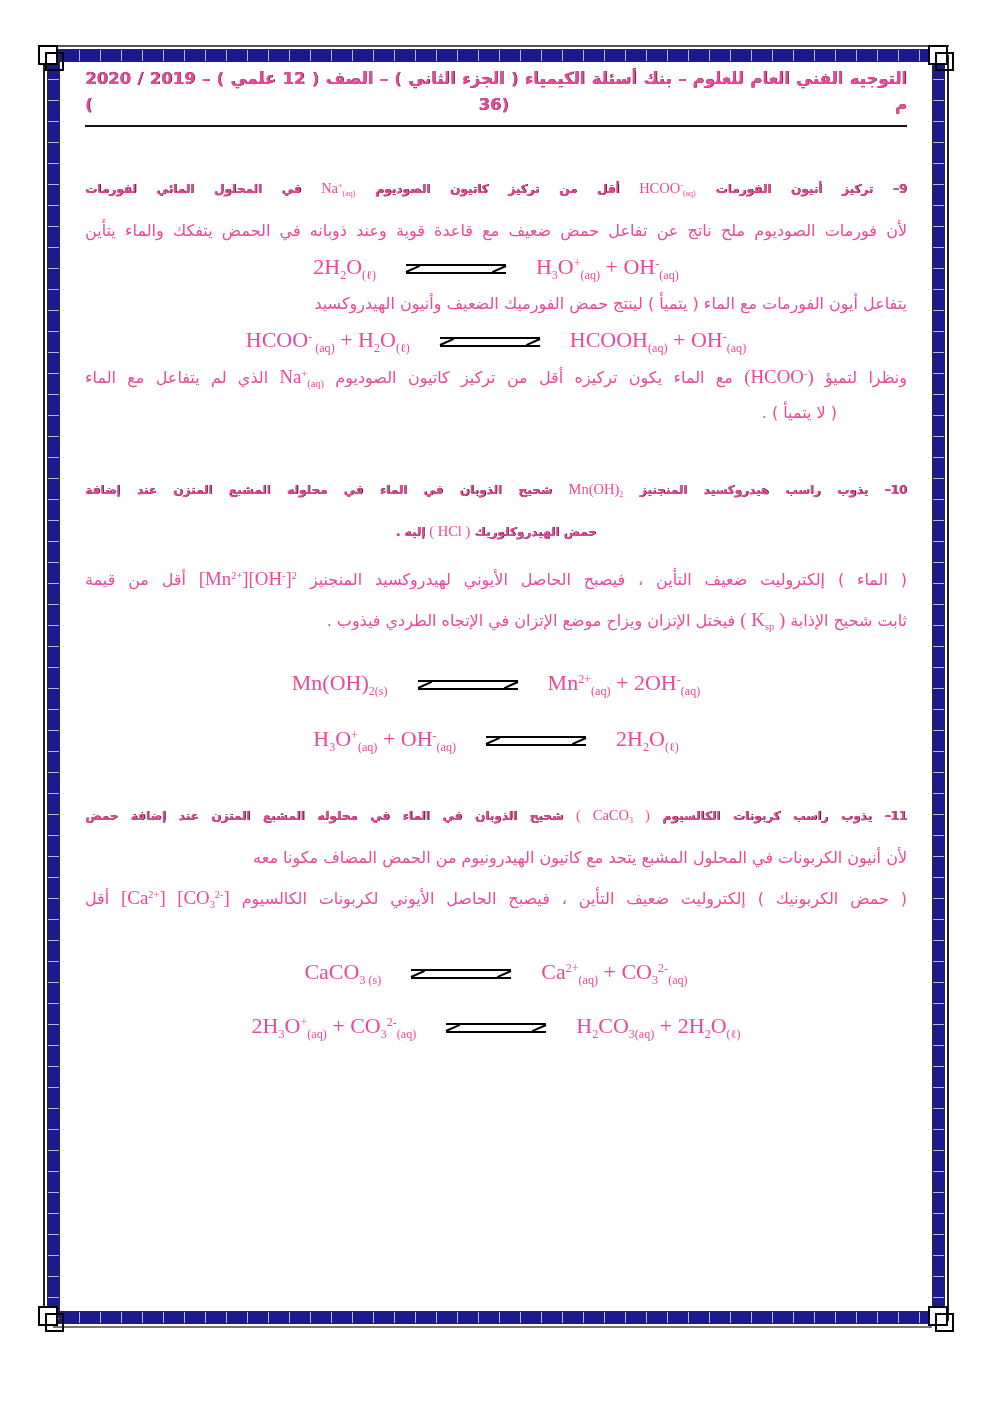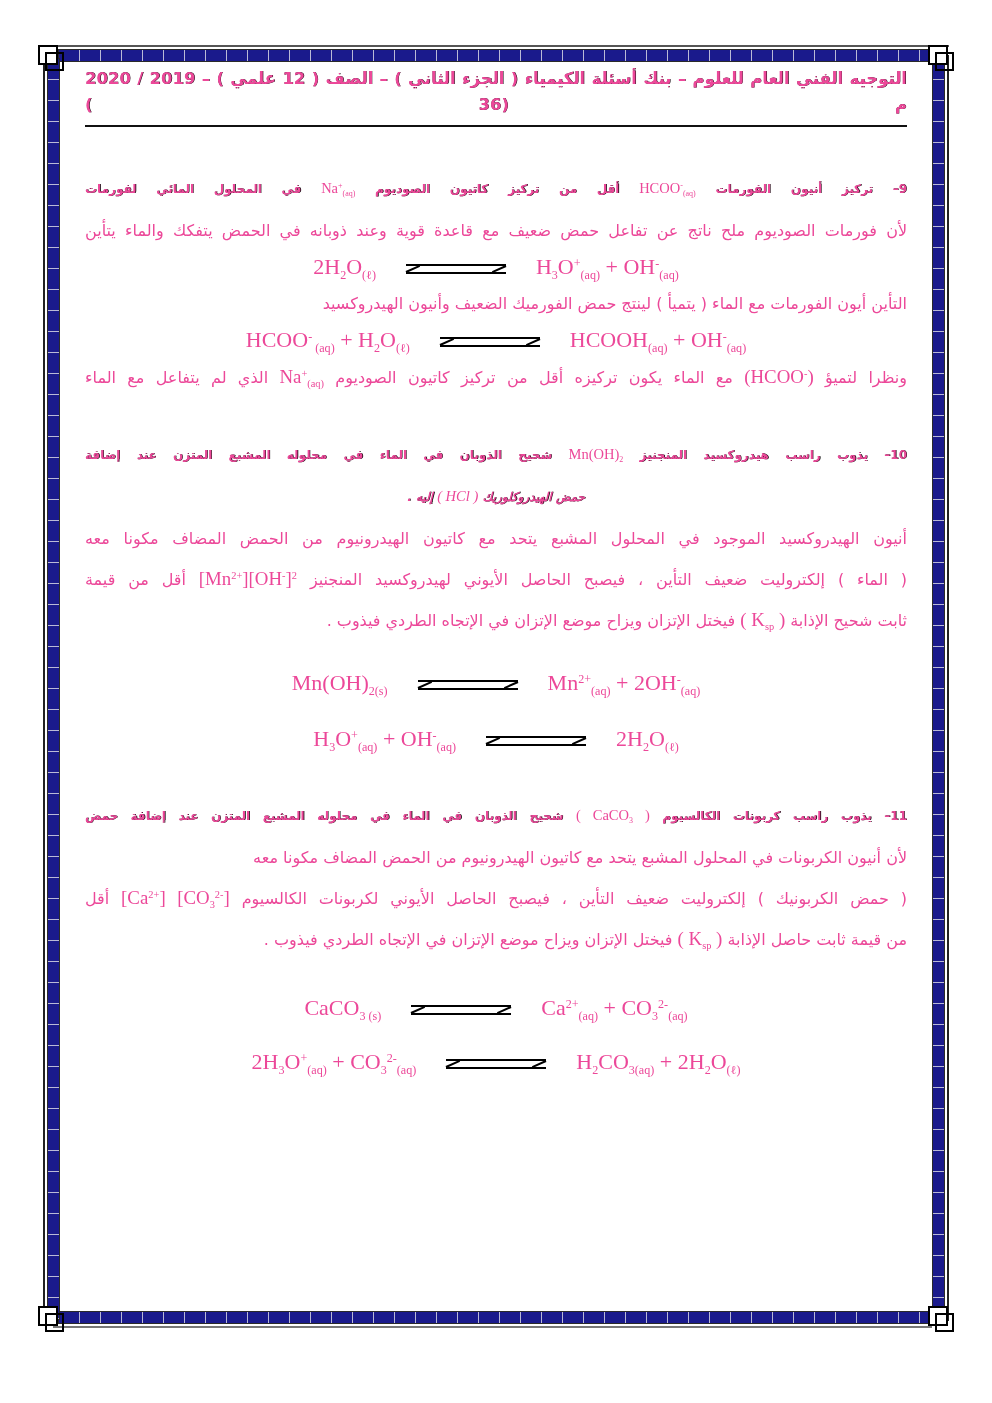--- a/index.html
+++ b/index.html
@@ -23,21 +23,21 @@
   .c-bl{left:38px;top:1306px;} .c-br{left:928px;top:1306px;}
   
   .content{position:absolute;left:85px;top:66px;width:822px;direction:rtl;z-index:3;}
   .hdr{font-size:16.5px;font-weight:bold;line-height:26px;padding-bottom:7px;margin-bottom:44px;
        border-bottom:2px solid #111;text-align:justify;text-align-last:justify;
        text-shadow:0.4px 0 0 #000;}
   .t{font-size:12px;font-weight:bold;line-height:34px;margin-bottom:7px;
      text-shadow:0.6px 0 0 #000;white-space:nowrap;}
   .x{font-size:16px;line-height:35px;white-space:nowrap;}
   .tj{text-align:justify;text-align-last:justify;white-space:normal;}
-  .tc{text-align:center;font-style:italic;}
+  .tc{text-align:center;}
   .tr-ind{text-align:right;padding-left:0;}
   .ind-sm{padding-right:28px;}
   .ind-md{padding-right:70px;}
   .tall{line-height:45px;}
   .eq{direction:ltr;text-align:center;font-size:22px;line-height:38px;
       font-family:"Liberation Serif","DejaVu Serif",serif;}
   
   .fm{direction:ltr;unicode-bidi:isolate;font-family:"Liberation Serif","DejaVu Serif",serif;
       text-shadow:none;font-weight:normal;}
   .t .fm{font-size:121%;} .x .fm{font-size:118%;}
@@ -74,37 +74,36 @@
   <div class="corner c-bl"></div>
   <div class="corner c-br"></div>
 
   <div class="content">
     <div class="hdr"><span class="ar">التوجيه الفني العام للعلوم – بنك أسئلة الكيمياء ( الجزء الثاني ) – الصف ( 12 علمي ) – 2019  /  2020 م (36 )</span></div>
 
     <section>
       <div class="t tj"><span class="ar">9– تركيز أنيون الفورمات  </span><span class="fm"><span>HCOO</span><sup>-</sup><sub>(aq)</sub></span><span class="ar">  أقل من تركيز كاتيون الصوديوم </span><span class="fm"><span>Na</span><sup>+</sup><sub>(aq)</sub></span><span class="ar"> في المحلول المائي لفورمات</span></div>
       <div class="x tj"><span class="ar">لأن فورمات الصوديوم ملح ناتج عن تفاعل حمض ضعيف مع قاعدة قوية وعند ذوبانه في الحمض يتفكك والماء يتأين</span></div>
       <div class="eq"><span class="fm"><span>2H</span><sub>2</sub><span>O</span><sub>(ℓ)</sub></span><span class="arw arw-eq"><i class="tipr"></i><i class="tipl"></i></span><span class="fm"><span>H</span><sub>3</sub><span>O</span><sup>+</sup><sub>(aq)</sub><span> + OH</span><sup>-</sup><sub>(aq)</sub></span></div>
-      <div class="x"><span class="ar">التأين أيون الفورمات مع الماء ( يتميأ ) لينتج حمض الفورميك الضعيف وأنيون الهيدروكسيد</span></div>
+      <div class="x"><span class="ar">يتفاعل أيون الفورمات مع الماء ( يتميأ ) لينتج حمض الفورميك الضعيف وأنيون الهيدروكسيد</span></div>
       <div class="eq"><span class="fm"><span>HCOO</span><sup>-</sup><sub> (aq)</sub><span> + H</span><sub>2</sub><span>O</span><sub>(ℓ)</sub></span><span class="arw arw-eq"><i class="tipr"></i><i class="tipl"></i></span><span class="fm"><span>HCOOH</span><sub>(aq)</sub><span>  + OH</span><sup>-</sup><sub>(aq)</sub></span></div>
       <div class="x tj"><span class="ar">ونظرا لتميؤ  </span><span class="fm"><span>(HCOO</span><sup>-</sup><span>)</span></span><span class="ar"> مع الماء يكون تركيزه أقل من تركيز كاتيون الصوديوم </span><span class="fm"><span>Na</span><sup>+</sup><sub>(aq)</sub></span><span class="ar"> الذي لم يتفاعل مع الماء</span></div>
+      <div class="x tr-ind ind-md"><span class="ar">( لا يتميأ ) .</span></div>
     </section>
 
     <section>
       <div class="t tj mt-q10"><span class="ar">10– يذوب راسب هيدروكسيد المنجنيز </span><span class="fm"><span>Mn(OH)</span><sub>2</sub></span><span class="ar"> شحيح الذوبان في الماء في محلوله المشبع المتزن عند إضافة</span></div>
       <div class="t tc"><span class="ar">حمض الهيدروكلوريك </span><span class="fm"><span>( HCl )</span></span><span class="ar"> إليه .</span></div>
-      <div class="x tj"><span class="ar">أنيون الهيدروكسيد الموجود في المحلول المشبع يتحد مع كاتيون الهيدرونيوم من الحمض المضاف مكونا معه</span></div>
       <div class="x tj tall"><span class="ar">( الماء ) إلكتروليت ضعيف التأين ، فيصبح الحاصل الأيوني لهيدروكسيد المنجنيز </span><span class="fm"><span>[Mn</span><sup>2+</sup><span>][OH</span><sup>-</sup><span>]</span><sup>2</sup></span><span class="ar"> أقل من قيمة</span></div>
       <div class="x"><span class="ar">ثابت شحيح الإذابة </span><span class="fm"><span>( K</span><sub>sp</sub><span> )</span></span><span class="ar"> فيختل الإتزان ويزاح موضع الإتزان في الإتجاه الطردي فيذوب .</span></div>
       <div class="eq mt-eqa"><span class="fm"><span>Mn(OH)</span><sub>2(s)</sub></span><span class="arw arw-eq"><i class="tipr"></i><i class="tipl"></i></span><span class="fm"><span>Mn</span><sup>2+</sup><sub>(aq)</sub><span>   +   2OH</span><sup>-</sup><sub>(aq)</sub></span></div>
       <div class="eq mt-eqb"><span class="fm"><span>H</span><sub>3</sub><span>O</span><sup>+</sup><sub>(aq)</sub><span> + OH</span><sup>-</sup><sub>(aq)</sub></span><span class="arw arw-eq"><i class="tipr"></i><i class="tipl"></i></span><span class="fm"><span>2H</span><sub>2</sub><span>O</span><sub>(ℓ)</sub></span></div>
     </section>
 
     <section>
       <div class="t tj mt-q11"><span class="ar">11– يذوب راسب كربونات الكالسيوم </span><span class="fm"><span>( CaCO</span><sub>3</sub><span> )</span></span><span class="ar"> شحيح الذوبان في الماء في محلوله المشبع المتزن عند  إضافة حمض</span></div>
       <div class="x"><span class="ar">لأن أنيون الكربونات في المحلول المشبع  يتحد مع كاتيون الهيدرونيوم من الحمض المضاف مكونا معه</span></div>
       <div class="x tj tall"><span class="ar">( حمض الكربونيك ) إلكتروليت ضعيف التأين ، فيصبح الحاصل الأيوني لكربونات الكالسيوم </span><span class="fm"><span>[Ca</span><sup>2+</sup><span>] [CO</span><sub>3</sub><sup>2-</sup><span>]</span></span><span class="ar"> أقل</span></div>
-      <div class="x"><span class="ar">من قيمة ثابت حاصل الإذابة </span><span class="fm"><span>( K</span><sub>sp</sub><span> )</span></span><span class="ar"> فيختل الإتزان ويزاح موضع الإتزان في الإتجاه الطردي فيذوب .</span></div>
       <div class="eq mt-eqc"><span class="fm"><span>CaCO</span><sub>3 (s)</sub></span><span class="arw arw-eq"><i class="tipr"></i><i class="tipl"></i></span><span class="fm"><span>Ca</span><sup>2+</sup><sub>(aq)</sub><span>   +   CO</span><sub>3</sub><sup>2-</sup><sub>(aq)</sub></span></div>
       <div class="eq mt-eqd"><span class="fm"><span>2H</span><sub>3</sub><span>O</span><sup>+</sup><sub>(aq)</sub><span> + CO</span><sub>3</sub><sup>2-</sup><sub>(aq)</sub></span><span class="arw arw-eq"><i class="tipr"></i><i class="tipl"></i></span><span class="fm"><span>H</span><sub>2</sub><span>CO</span><sub>3(aq)</sub><span>  + 2H</span><sub>2</sub><span>O</span><sub>(ℓ)</sub></span></div>
     </section>
   </div>
 </div>
 
 </body></html>

